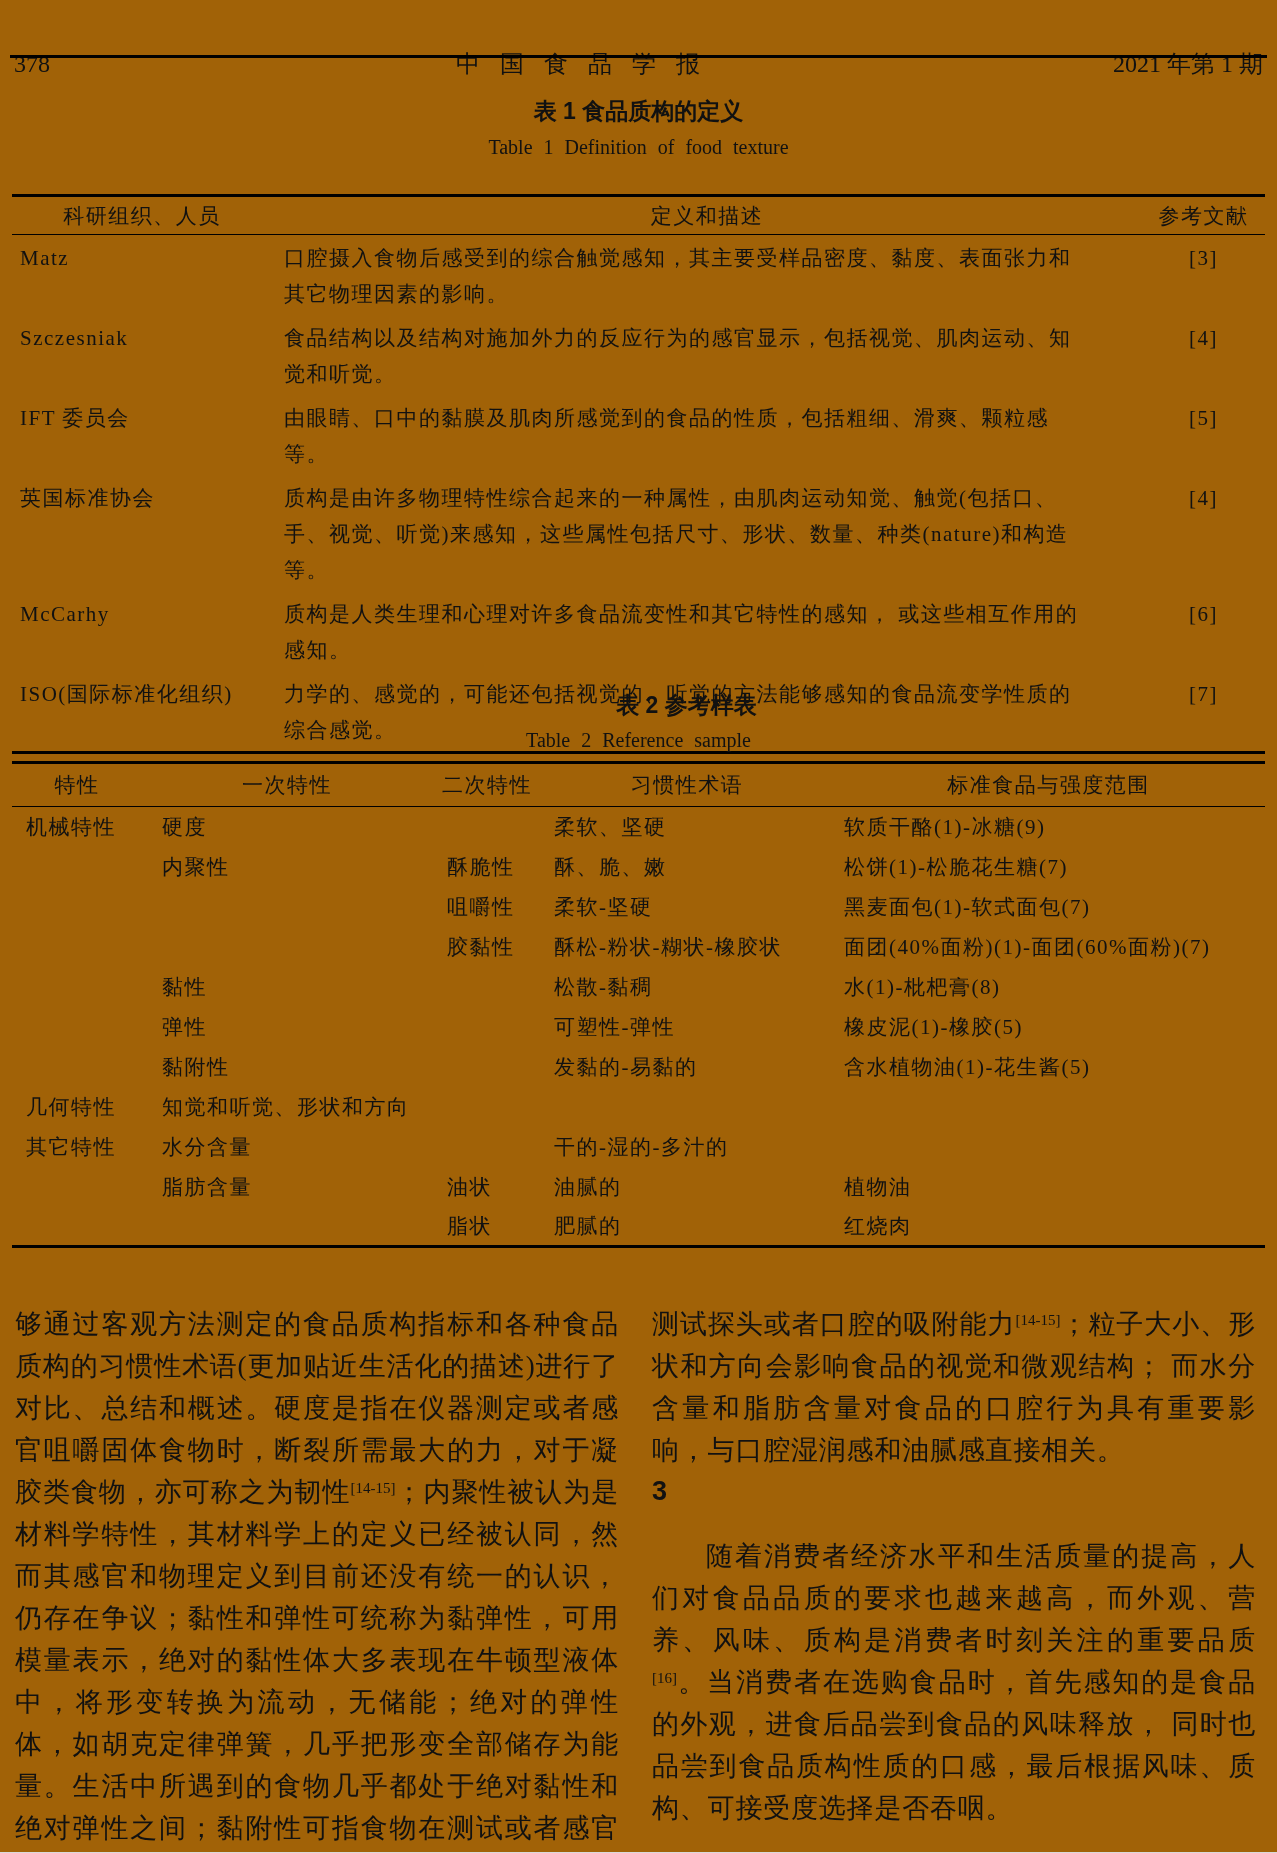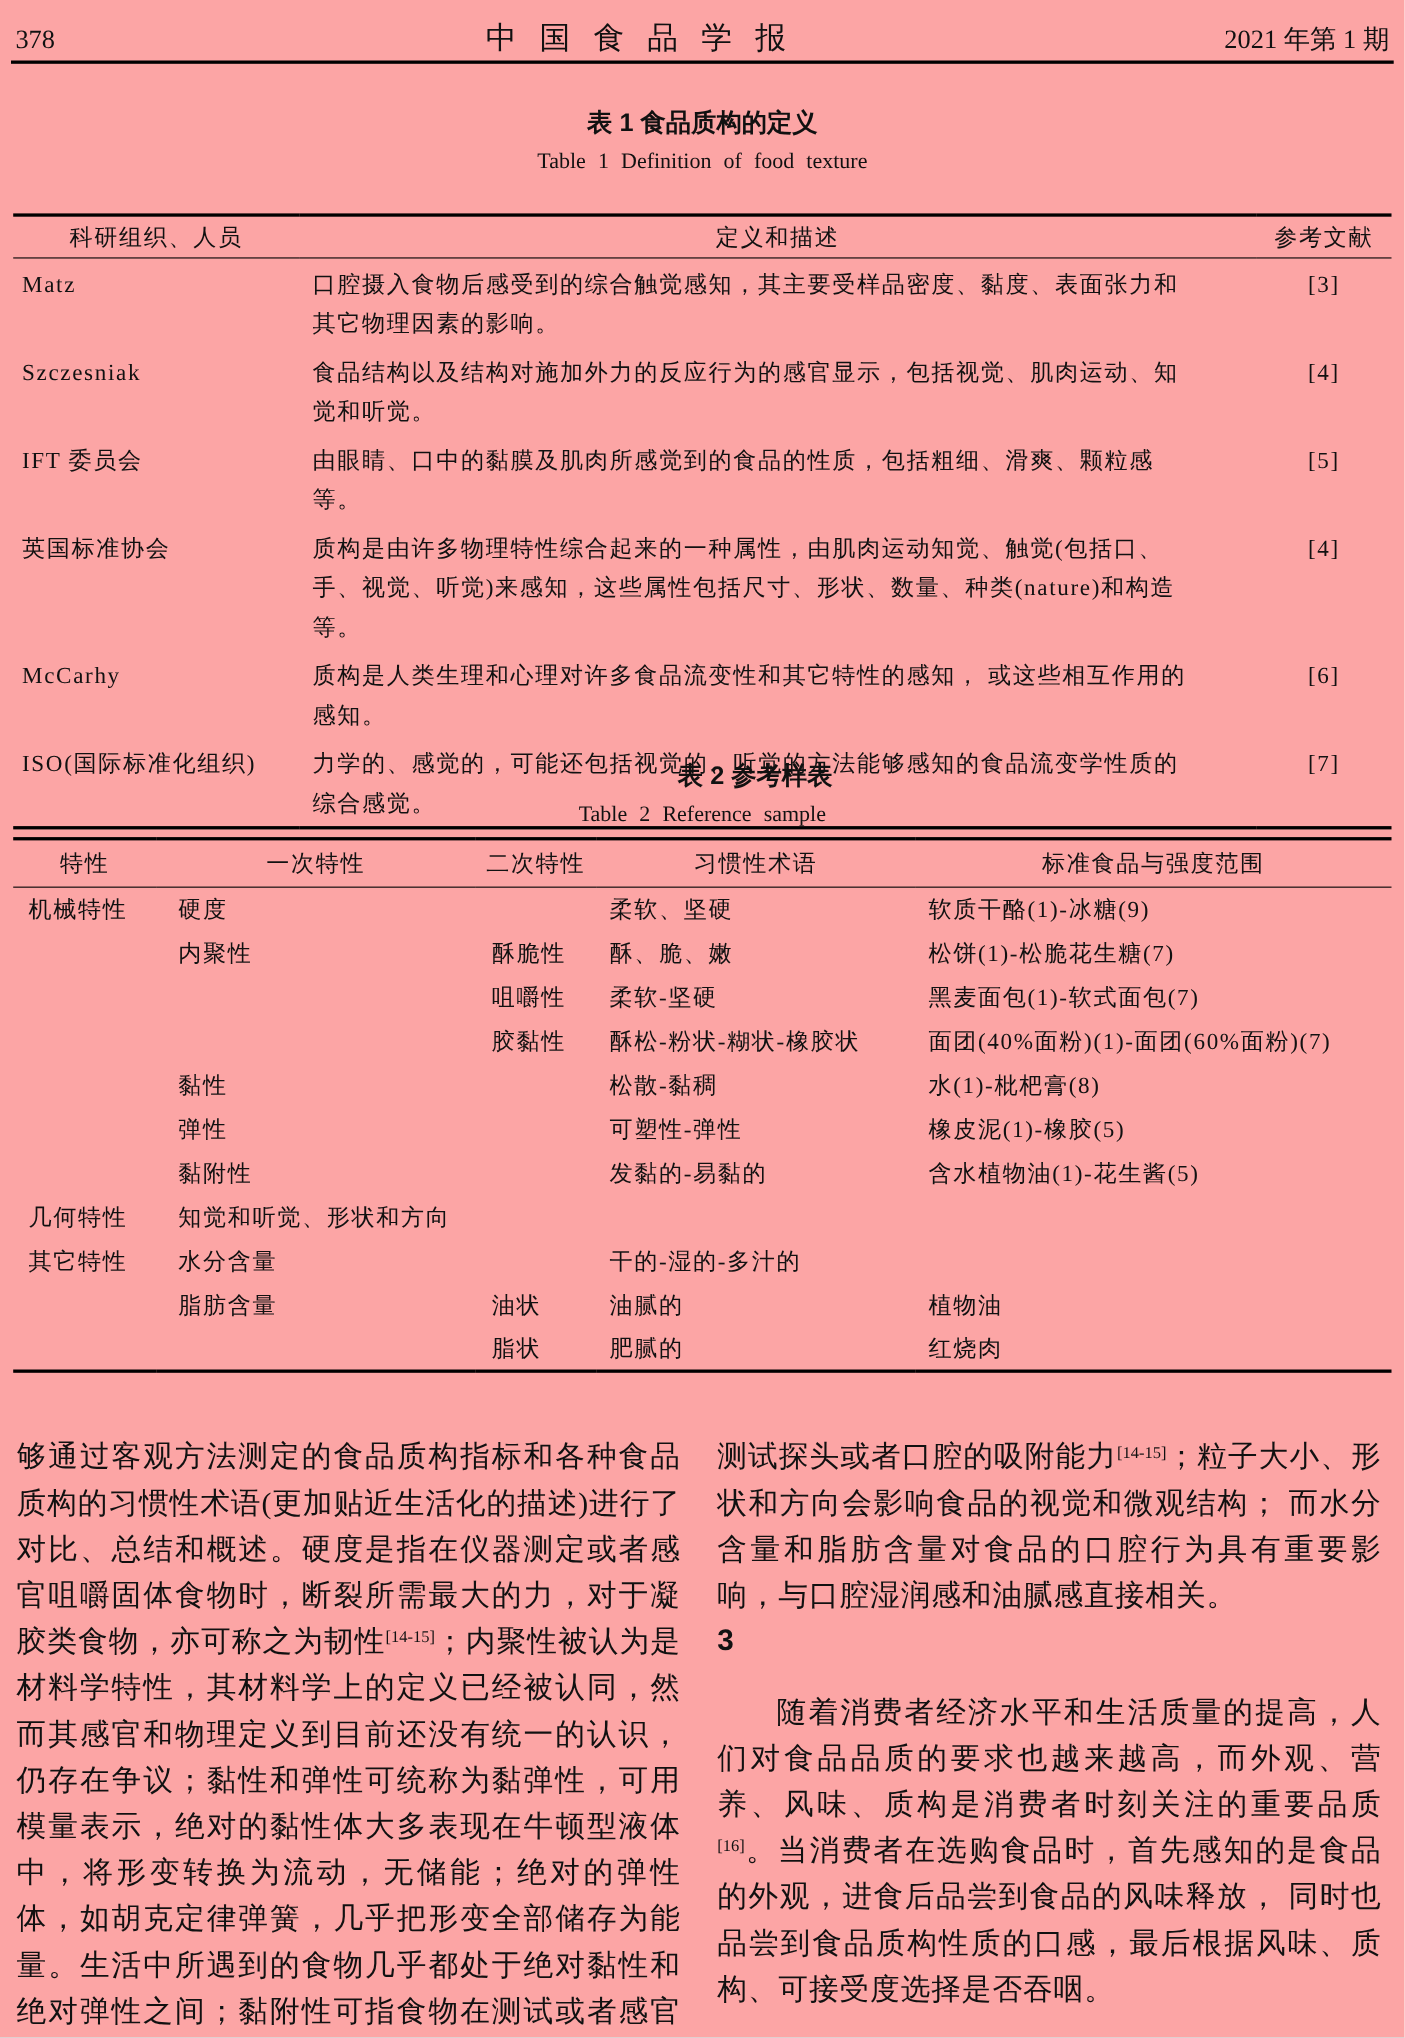--- a/index.html
+++ b/index.html
@@ -1,30 +1,30 @@
 <!DOCTYPE html>
 <html><head>
 <meta charset="utf-8">
 <style>
   html,body{margin:0;padding:0;background:#ffffff;}
   .page{
     position:relative;
     width:1277px;height:1853px;
-    background:#fca5a5;
+    background:#a16207;
     color:#111111;
     font-family:"Liberation Serif", serif;
     overflow:hidden;
   }
   
   .running-head{
     position:absolute;top:16px;left:14px;right:14px;
     display:flex;justify-content:space-between;align-items:baseline;
   }
   .page-num{font-size:24px;}
-  .journal-title{font-size:28px;letter-spacing:7px;}
+  .journal-title{font-size:24px;letter-spacing:7px;margin-top:32px;}
   .issue{font-size:24px;}
   .head-rule{position:absolute;top:55px;left:10px;width:1257px;height:3px;background:#000;}
 
   
   .tbl-title-zh{
     position:absolute;left:0;width:100%;text-align:center;
     font-family:"Liberation Sans", sans-serif;font-weight:bold;font-size:23px;
   }
   .tbl-title-en{
     position:absolute;left:0;width:100%;text-align:center;

